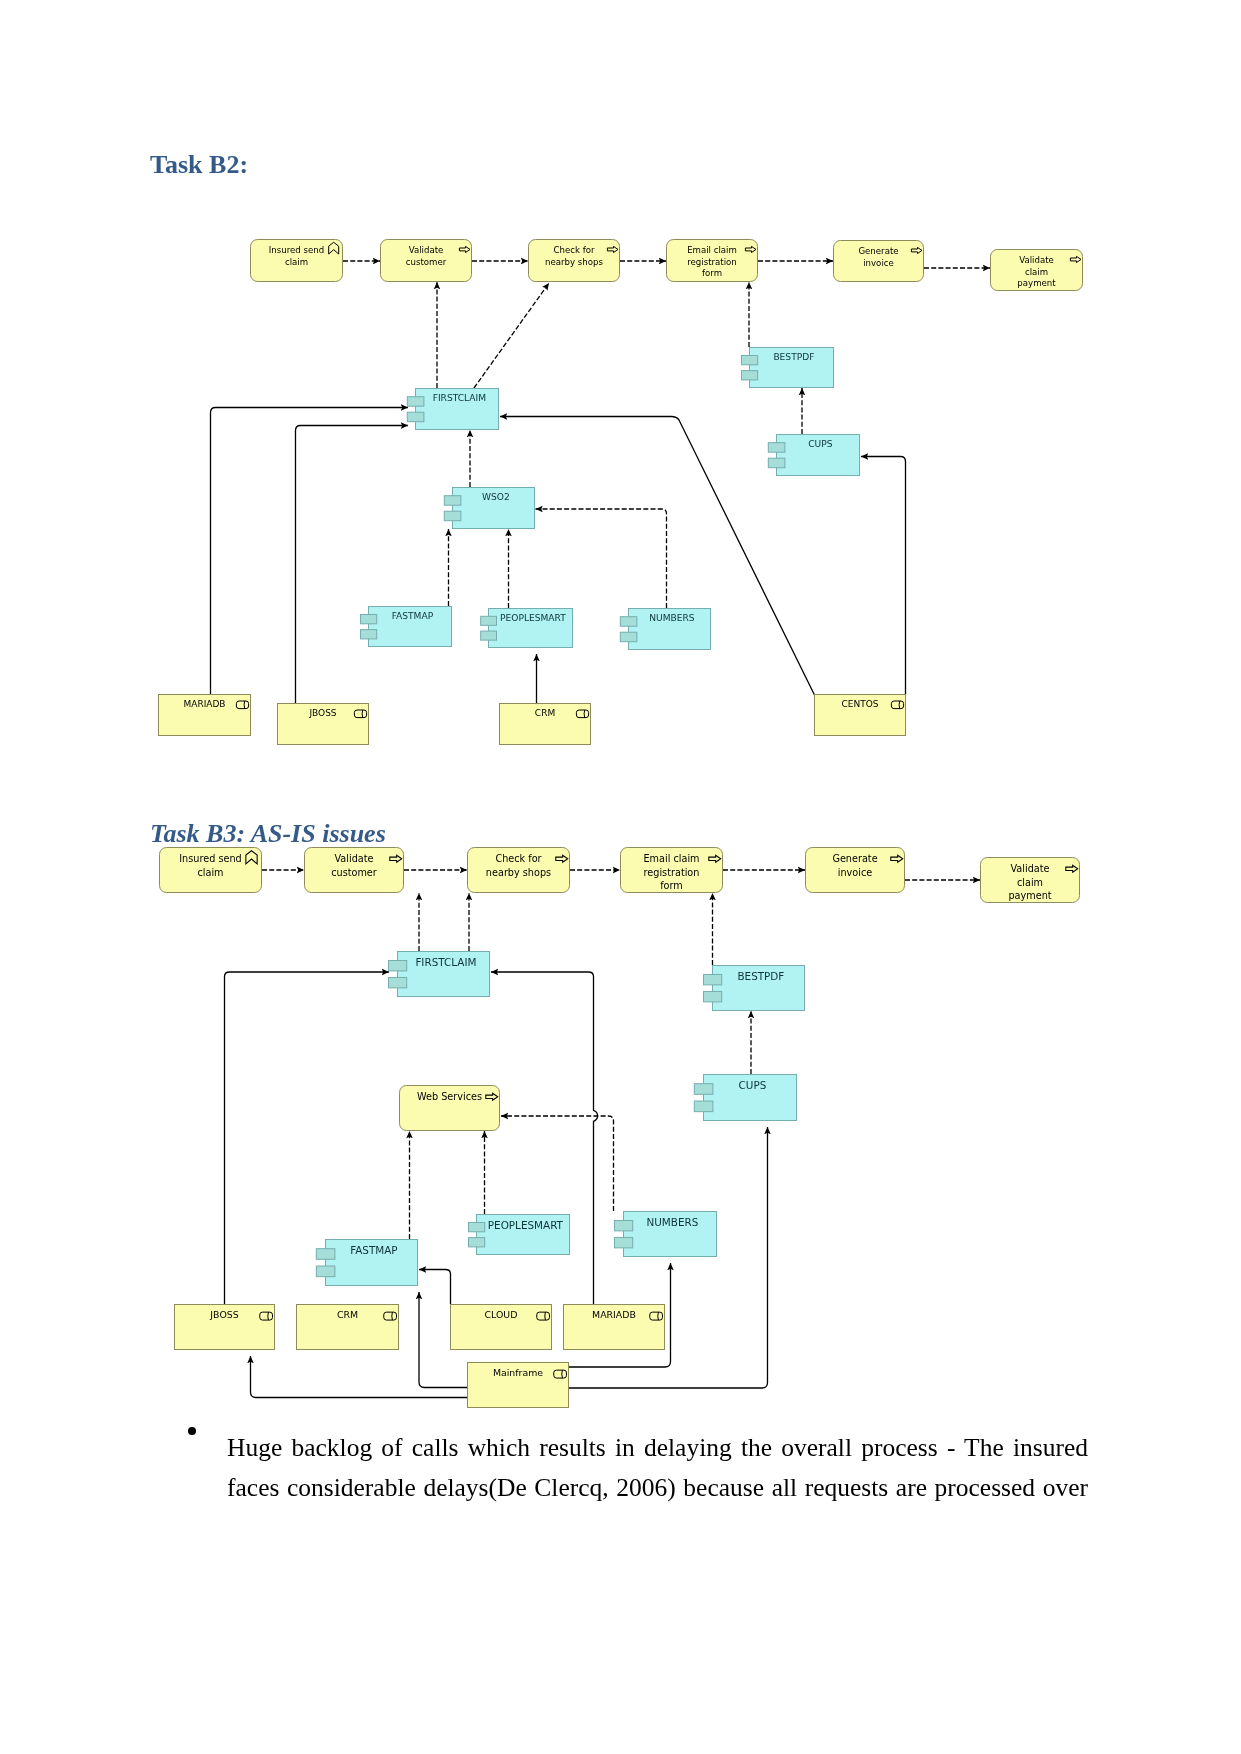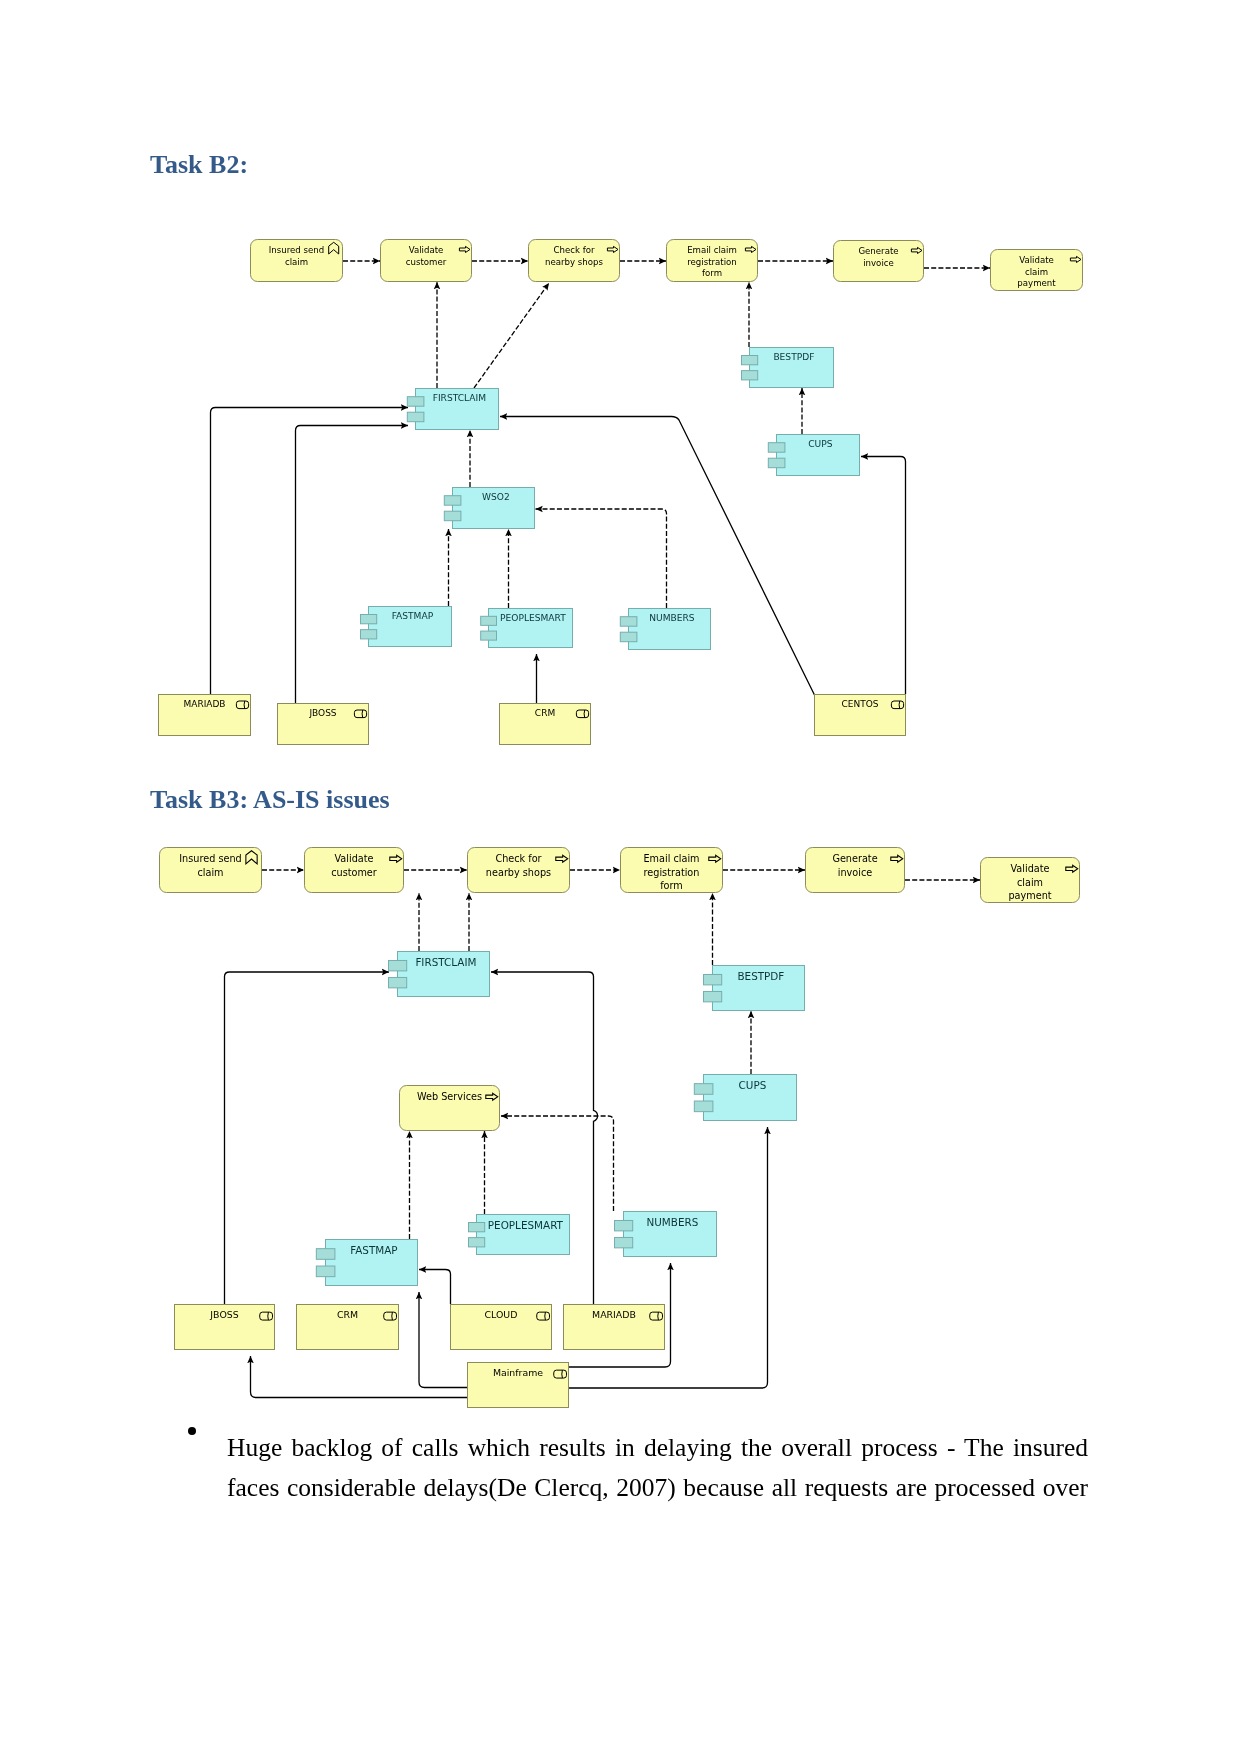--- a/index.html
+++ b/index.html
@@ -17,21 +17,21 @@
   .pl2{position:absolute;left:0;top:56px;width:861px;}
   .bullet{position:absolute;left:187.5px;top:1426.8px;width:8.7px;height:8.7px;
           border-radius:50%;background:#000;font-size:0;color:transparent;overflow:hidden;}
   svg text{font-family:"DejaVu Sans","Liberation Sans",sans-serif;}
 </style>
 </head>
 <body>
 
 <div class="page">
   <div class="heading" id="h-b2" style="left:150px;top:150px;">Task B2:</div>
-  <div class="heading" id="h-b3" style="left:150px;top:785px;">Task B3: AS-IS issues</div>
+  <div class="heading" id="h-b3" style="left:150px;top:819px;font-style:italic;">Task B3: AS-IS issues</div>
 
   <div class="diagram" id="diagram-b2" style="left:0;top:0;">
   <svg width="1241" height="780" viewBox="0 0 1241 780" xmlns="http://www.w3.org/2000/svg">
     <defs>
       <marker id="ah" markerWidth="7.8" markerHeight="7.2" refX="7.3" refY="3.6" orient="auto" markerUnits="userSpaceOnUse">
         <path d="M0,0.3 L7.3,3.6 L0,6.9 L1.5,3.6 Z" fill="#000"></path>
       </marker>
       <marker id="ahs" markerWidth="7" markerHeight="6" refX="6.4" refY="3" orient="auto" markerUnits="userSpaceOnUse">
         <path d="M0,0.4 L6.4,3 L0,5.6 L1.3,3 Z" fill="#000"></path>
       </marker>
@@ -342,15 +342,15 @@
               <path d="M562.42,590.1333333333333 Q561.1666666666666,594.1022222222222 562.42,598.0711111111111" fill="none" stroke="#000" stroke-width="1"></path>
             </g>
           </g>
         </g>
   </svg>
   </div>
 
   <div class="bullet">•</div>
   <div class="para">
     <div class="pline pl1">Huge backlog of calls which results in delaying the overall process - The insured</div>
-    <div class="pline pl2">faces considerable delays(De Clercq, 2007) because all requests are processed over</div>
+    <div class="pline pl2">faces considerable delays(De Clercq, 2006) because all requests are processed over</div>
   </div>
 </div>
 
 </body></html>

